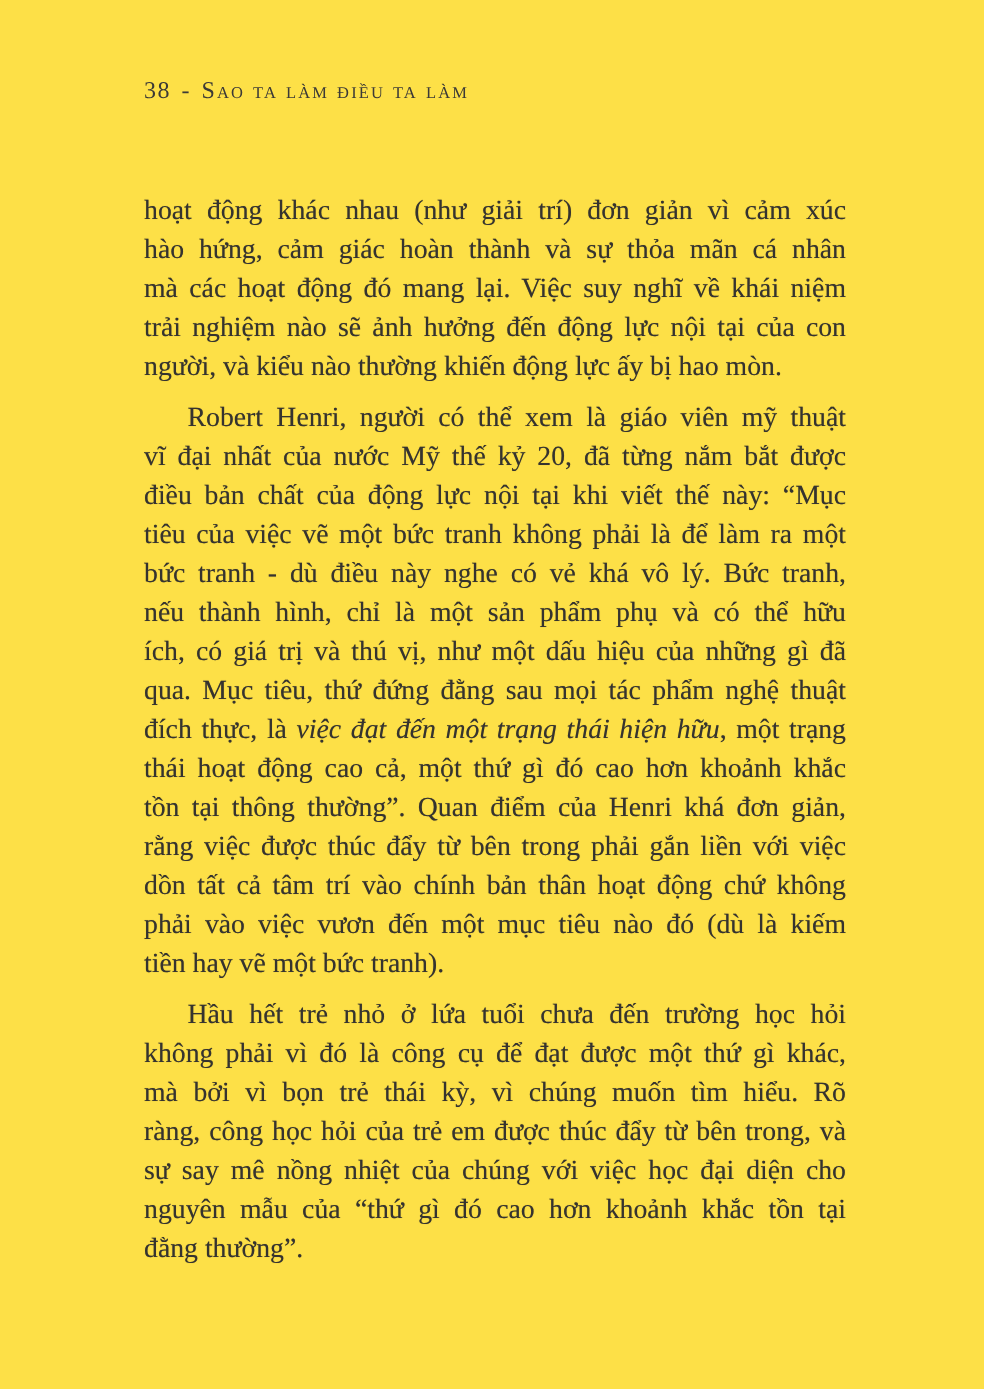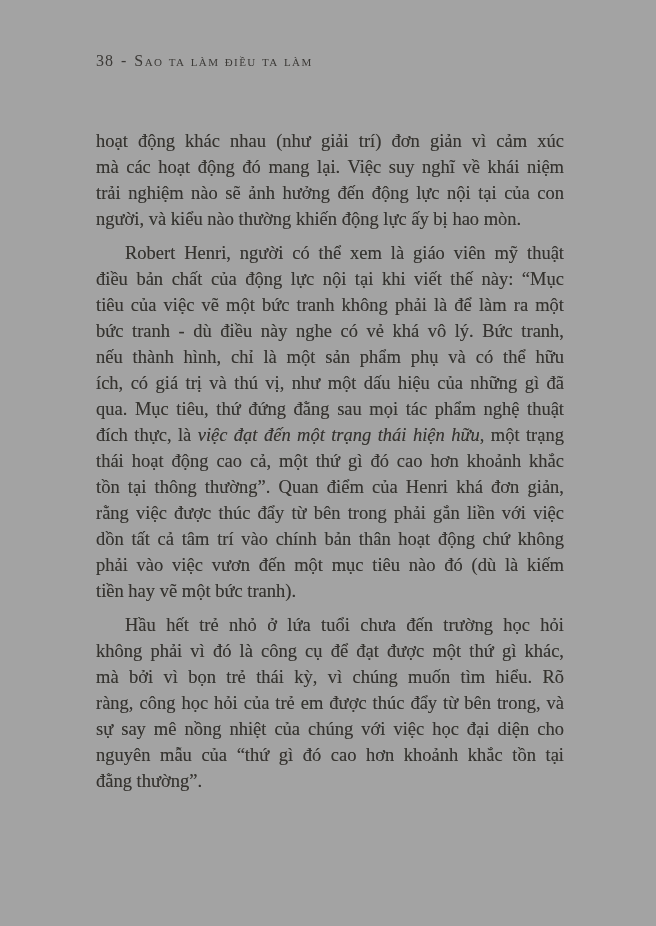--- a/index.html
+++ b/index.html
@@ -1,19 +1,19 @@
 <!DOCTYPE html>
 <html><head>
 <meta charset="utf-8">
 <style>
   html,body{margin:0;padding:0;}
   .screen{
     position:relative;
     width:656px;height:926px;
-    background:#a3a3a3;
+    background:#fde047;
     overflow:hidden;
     font-family:"Liberation Serif","DejaVu Serif",serif;
     color:#35332f;
   }
   
   .pagehead{
     position:absolute;left:96px;top:51px;
     font-size:16px;line-height:20px;
     color:#3c3a37;
     letter-spacing:1px;
@@ -47,26 +47,28 @@
 
 <div class="screen">
 
   <header class="pagehead">
     <span>38</span><span class="sep">-</span><span class="title">Sao ta làm điều ta làm</span>
   </header>
 
   <main class="bodycol" id="body-text">
       <div class="para">
         <div class="line"><span>hoạt động khác nhau (như giải trí) đơn giản vì cảm xúc</span></div>
+        <div class="line"><span>hào hứng, cảm giác hoàn thành và sự thỏa mãn cá nhân</span></div>
         <div class="line"><span>mà các hoạt động đó mang lại. Việc suy nghĩ về khái niệm</span></div>
         <div class="line"><span>trải nghiệm nào sẽ ảnh hưởng đến động lực nội tại của con</span></div>
         <div class="line last"><span>người, và kiểu nào thường khiến động lực ấy bị hao mòn.</span></div>
       </div>
       <div class="para">
         <div class="line first"><span>Robert Henri, người có thể xem là giáo viên mỹ thuật</span></div>
+        <div class="line"><span>vĩ đại nhất của nước Mỹ thế kỷ 20, đã từng nắm bắt được</span></div>
         <div class="line"><span>điều bản chất của động lực nội tại khi viết thế này: “Mục</span></div>
         <div class="line"><span>tiêu của việc vẽ một bức tranh không phải là để làm ra một</span></div>
         <div class="line"><span>bức tranh - dù điều này nghe có vẻ khá vô lý. Bức tranh,</span></div>
         <div class="line"><span>nếu thành hình, chỉ là một sản phẩm phụ và có thể hữu</span></div>
         <div class="line"><span>ích, có giá trị và thú vị, như một dấu hiệu của những gì đã</span></div>
         <div class="line"><span>qua. Mục tiêu, thứ đứng đằng sau mọi tác phẩm nghệ thuật</span></div>
         <div class="line"><span>đích thực, là </span><span class="it">việc đạt đến một trạng thái hiện hữu</span><span>, một trạng</span></div>
         <div class="line"><span>thái hoạt động cao cả, một thứ gì đó cao hơn khoảnh khắc</span></div>
         <div class="line"><span>tồn tại thông thường”. Quan điểm của Henri khá đơn giản,</span></div>
         <div class="line"><span>rằng việc được thúc đẩy từ bên trong phải gắn liền với việc</span></div>

